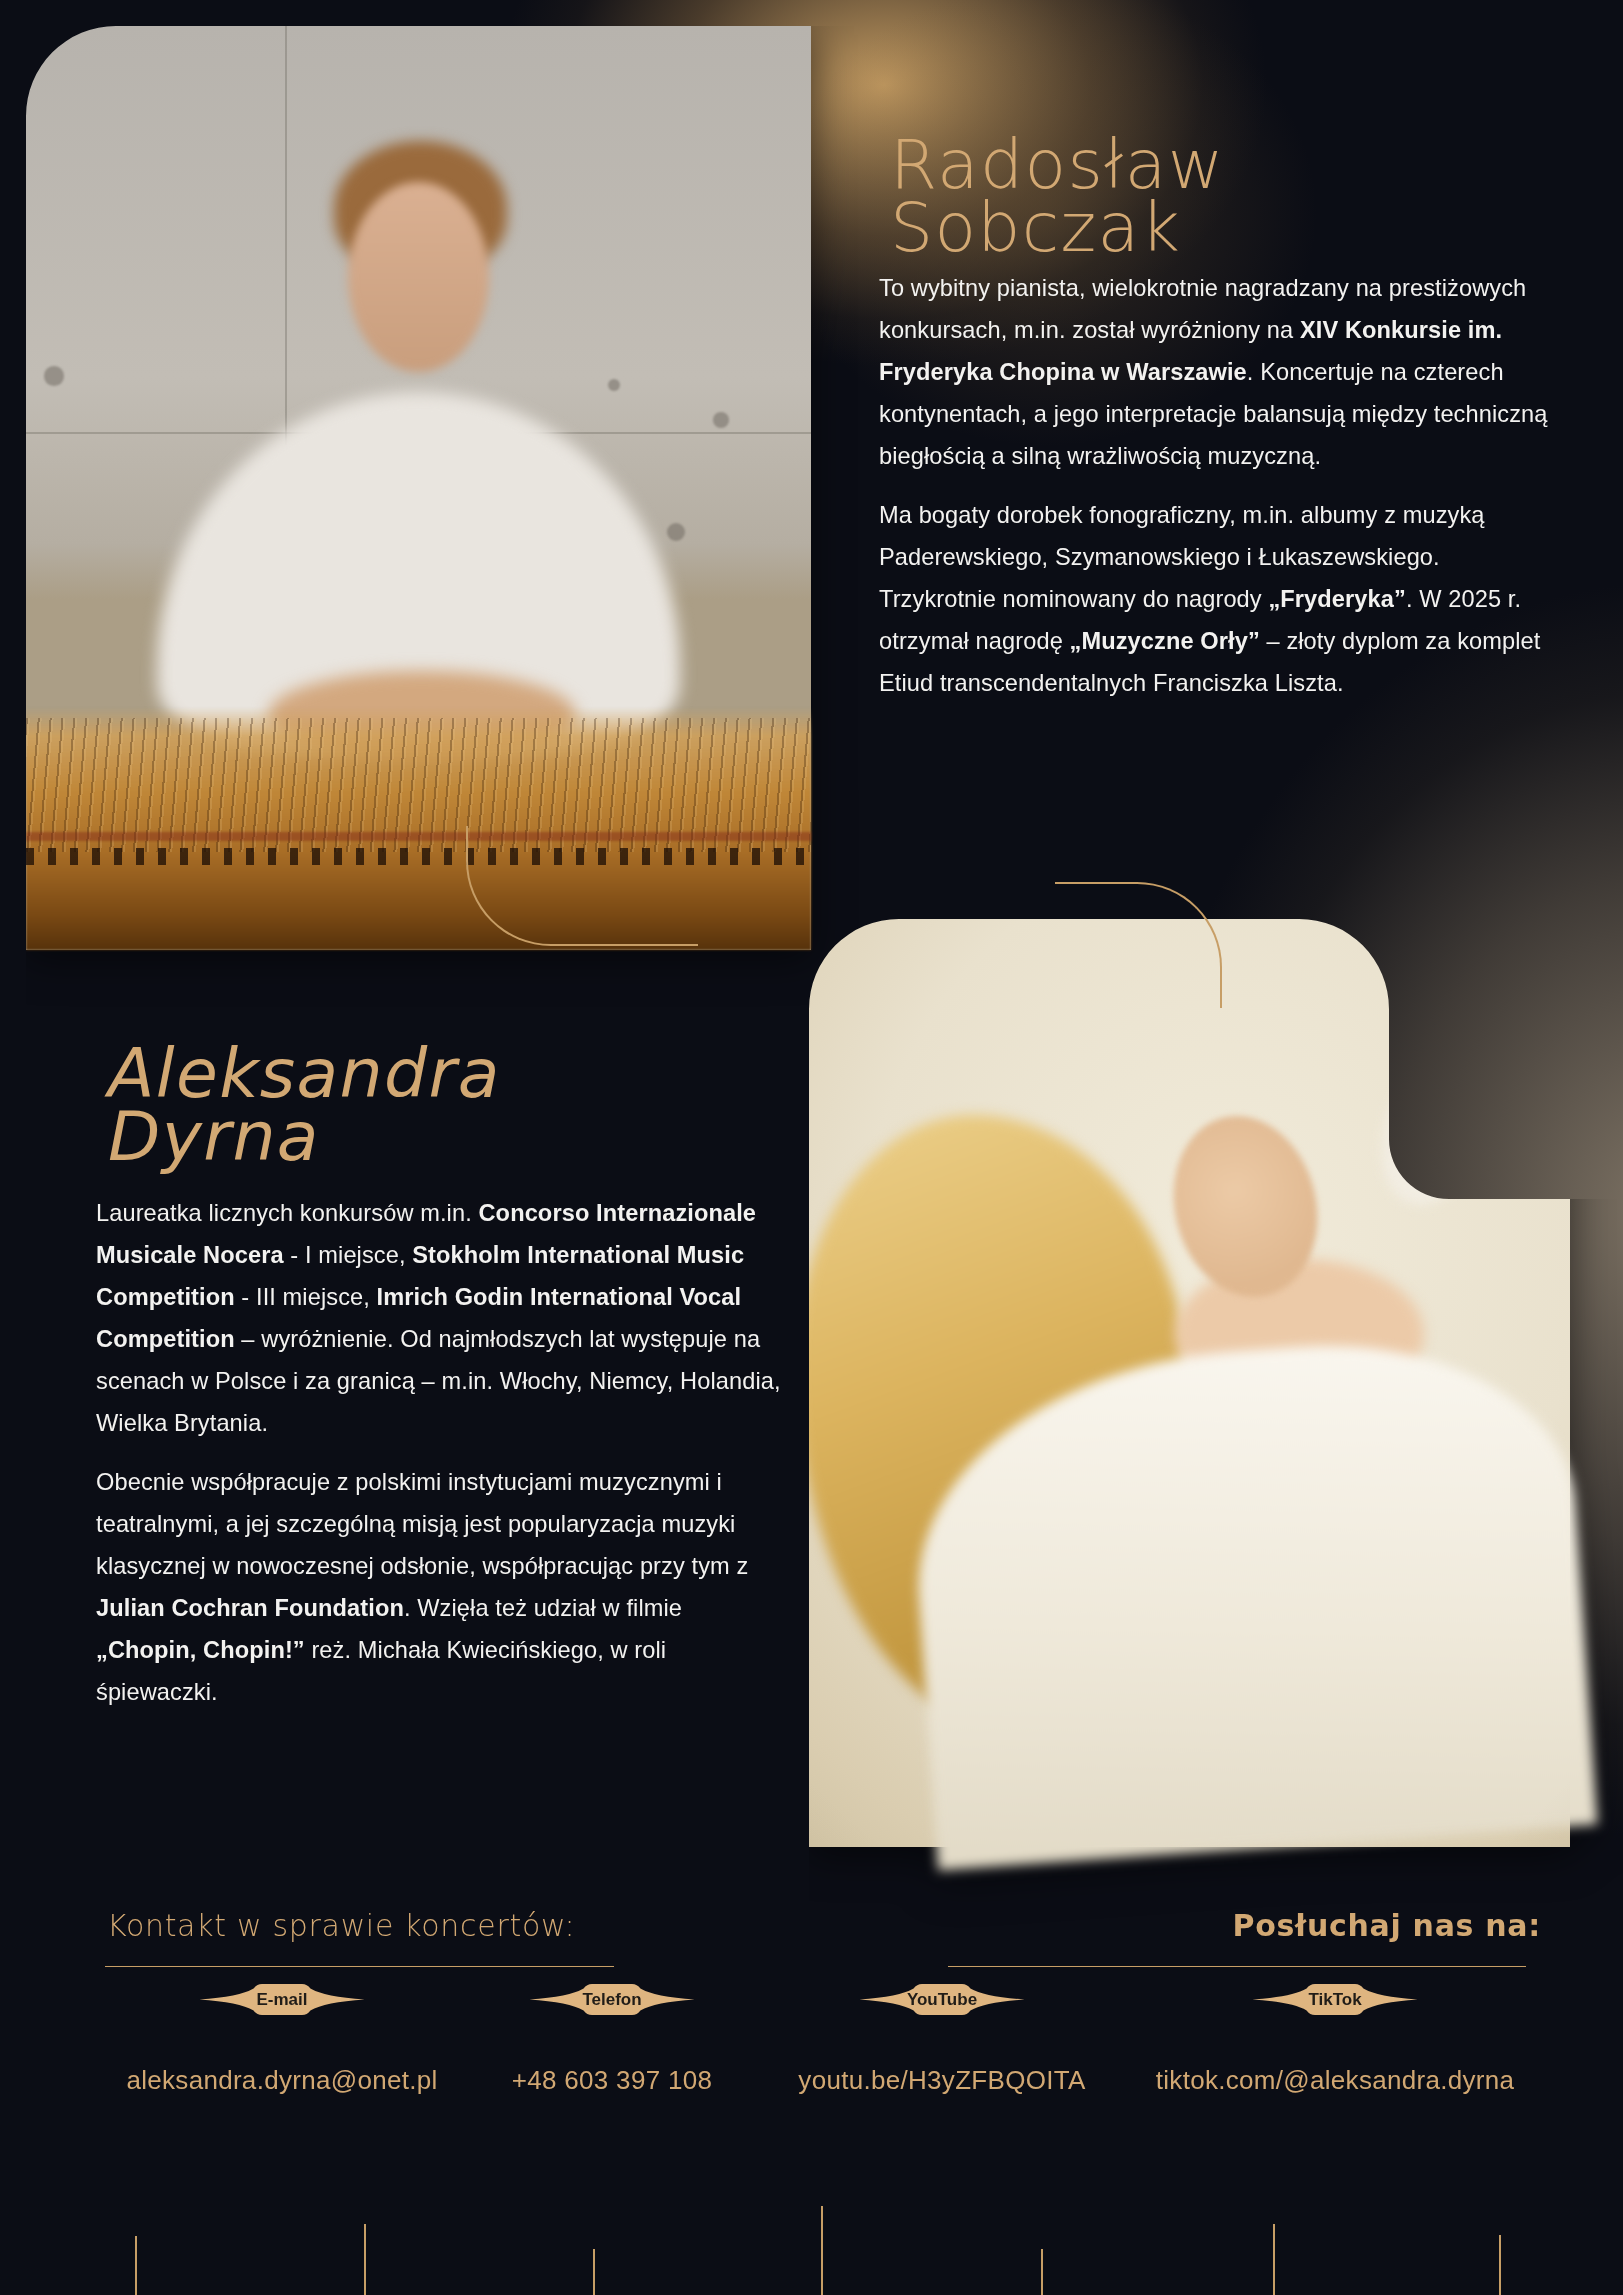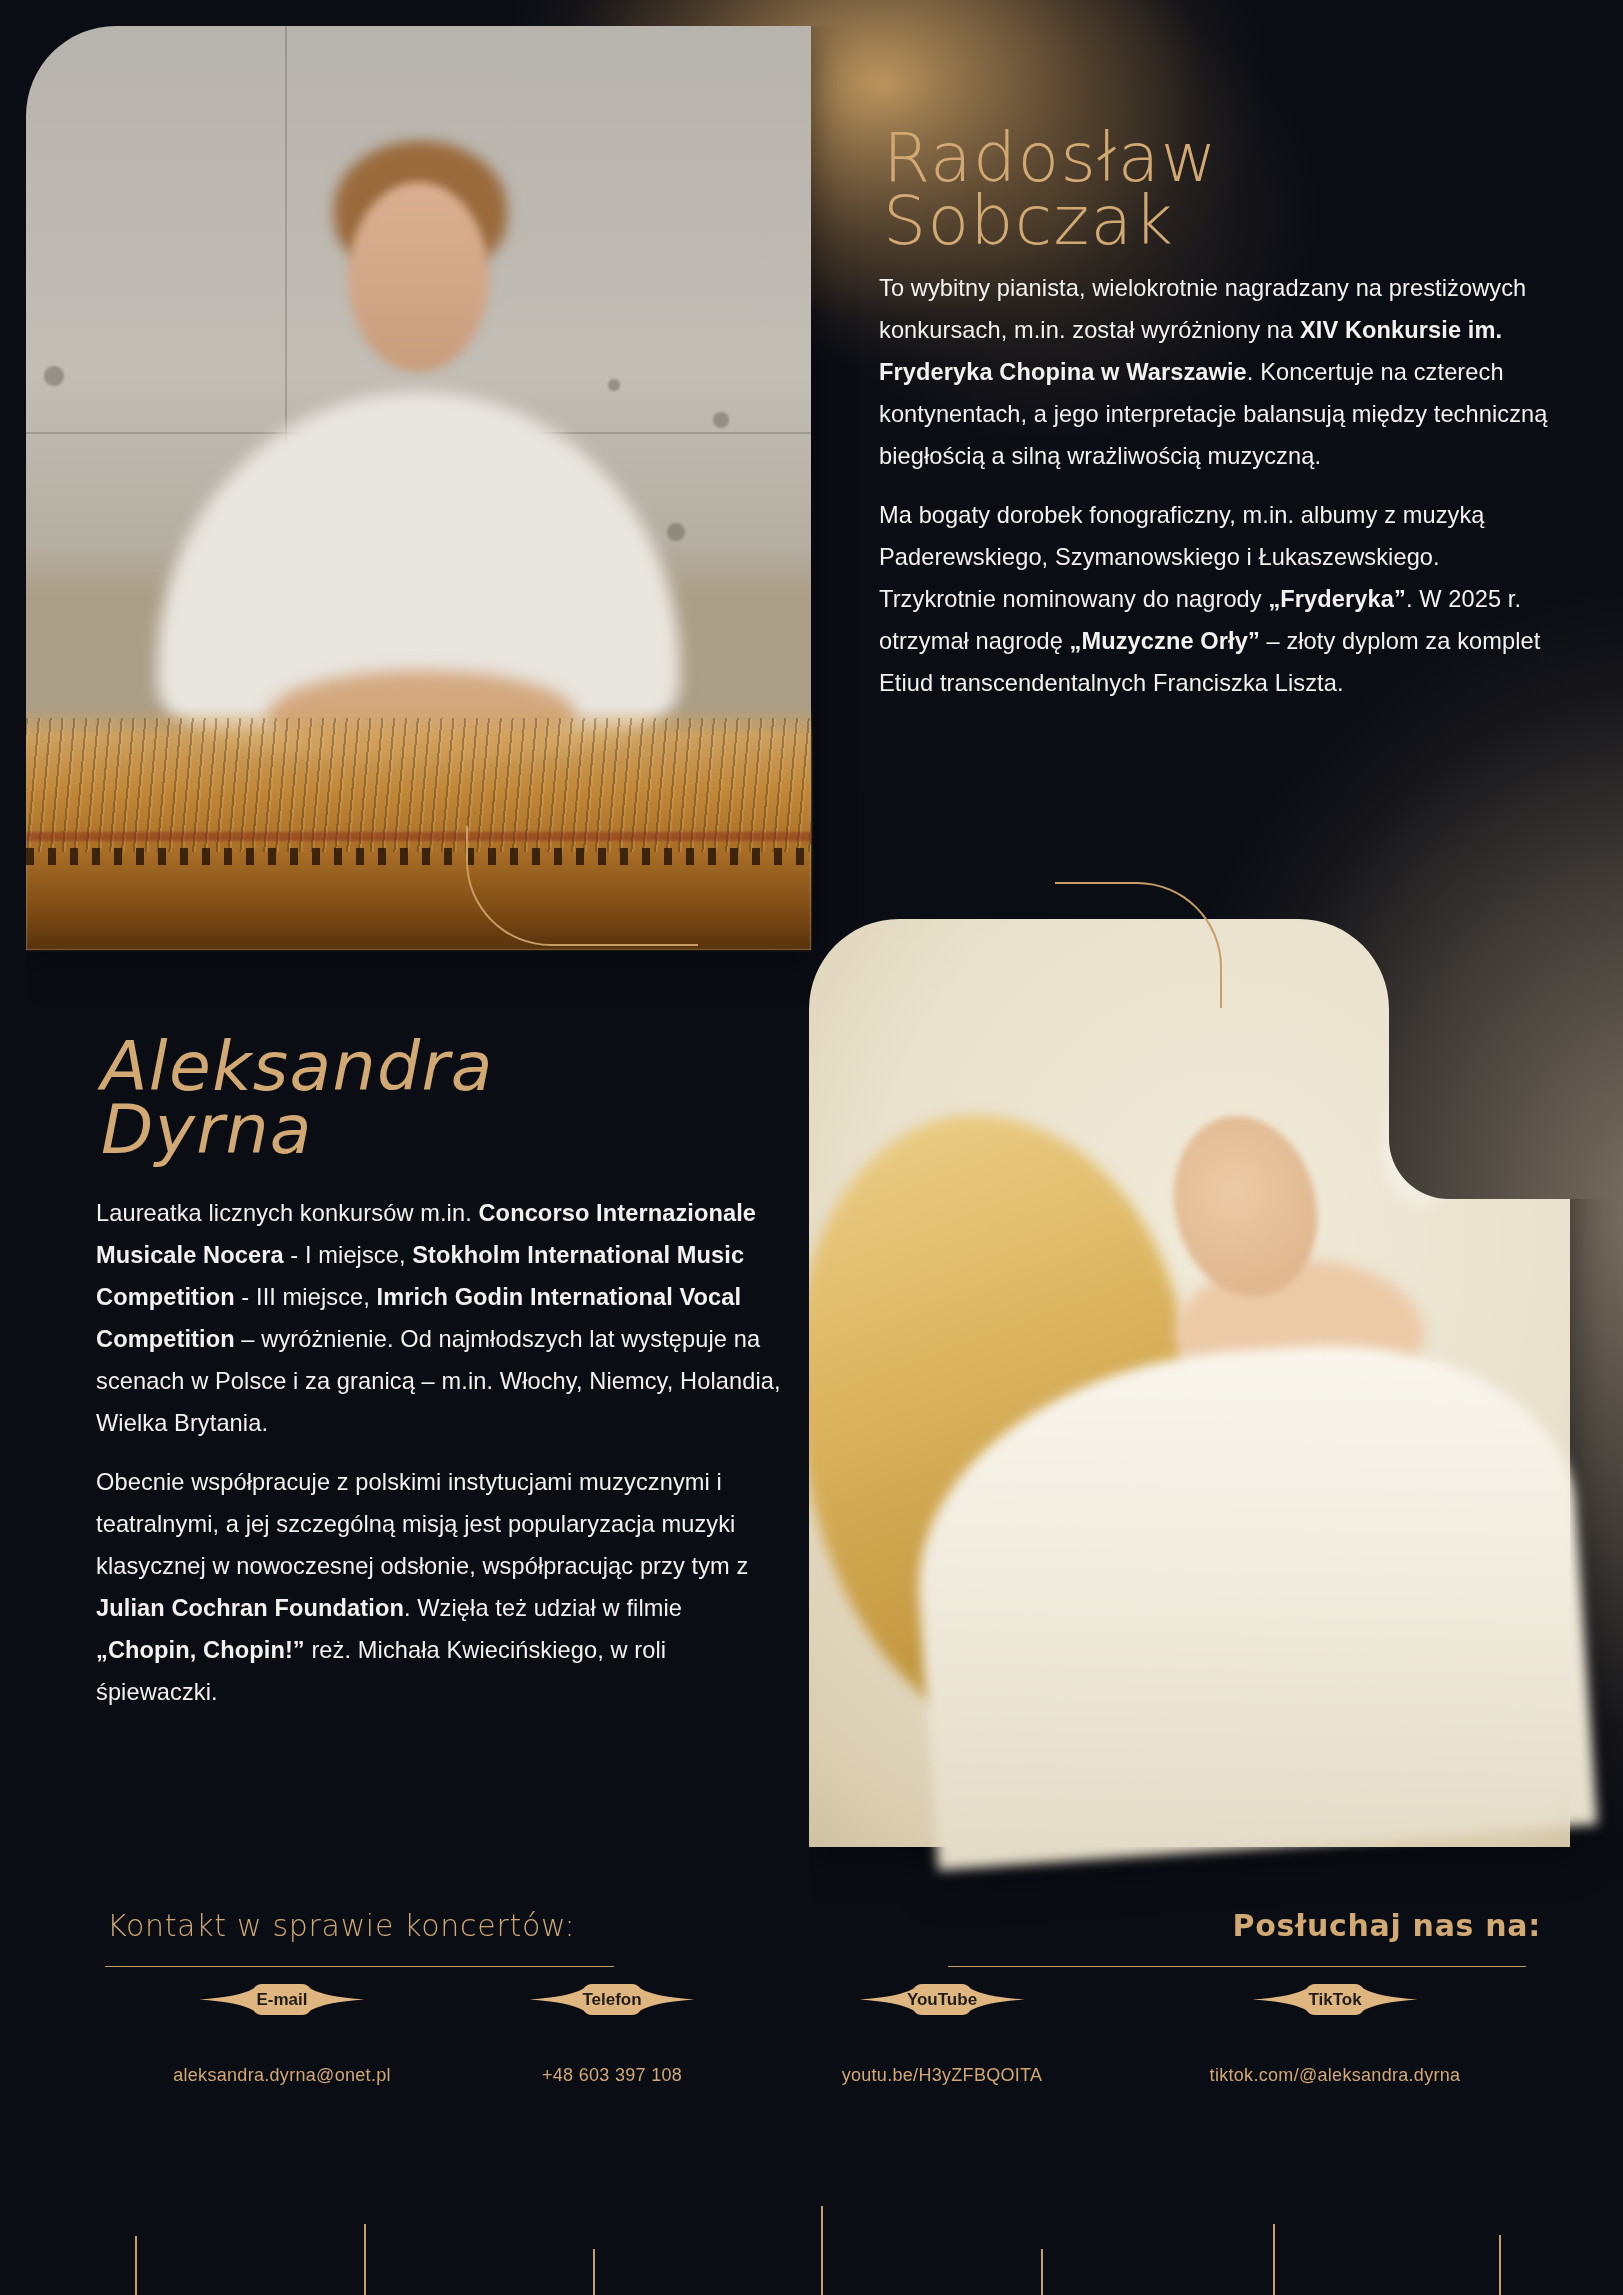--- a/index.html
+++ b/index.html
@@ -54,21 +54,21 @@
   
   .bracket{position:absolute;border:0 solid var(--line,#c79e66);}
   .bracket-left{left:466px;top:826px;width:230px;height:118px;border-left-width:2px;border-bottom-width:2px;border-bottom-left-radius:85px;}
   .bracket-right{left:1055px;top:882px;width:165px;height:124px;border-top-width:2px;border-right-width:2px;border-top-right-radius:85px;}
   .rule{position:absolute;height:1.3px;background:var(--line,#c79e66);}
   .rule-left{left:105px;top:1966px;width:509px;}
   .rule-right{left:948px;top:1966px;width:578px;}
   .tick{position:absolute;bottom:0;width:2px;background:var(--line,#c79e66);}
 
   
-  .artist-name{position:absolute;margin:4px;color:var(--gold,#d2a873);
+  .artist-name{position:absolute;margin:11px;color:var(--gold,#d2a873);
     font-family:"DejaVu Sans","Liberation Sans",sans-serif;
     font-weight:200;font-size:68px;line-height:63px;letter-spacing:1.3px;}
   .name-radoslaw{left:879px;top:122px;}
   .name-aleksandra{left:97px;top:1031px;font-style:italic;}
   .bio{position:absolute;color:var(--body-text,#f3f2f0);}
   .bio p{margin:0 0 17px;font-size:23.6px;line-height:42px;letter-spacing:0.1px;}
   .bio b{font-weight:700;}
   .bio-radoslaw-text{left:879px;top:267px;width:681px;}
   .bio-aleksandra-text{left:96px;top:1192px;width:688px;}
 
@@ -76,21 +76,21 @@
     font-family:"DejaVu Sans","Liberation Sans",sans-serif;
     font-weight:300;font-size:30px;letter-spacing:0.7px;}
   .contact-heading{left:107px;top:1908px;}
   .listen-heading{right:82px;top:1908px;text-align:right;font-weight:bold;}
 
   .badge{position:absolute;top:1984px;width:170px;height:31px;transform:translateX(-50%);}
   .badge svg{position:absolute;left:0;top:0;}
   .badge span{position:absolute;inset:0;display:flex;align-items:center;justify-content:center;
     font-size:17px;font-weight:700;color:var(--badge-text,#211d18);}
   .value{position:absolute;top:2065px;transform:translateX(-50%);white-space:nowrap;
-    color:var(--gold,#d2a873);font-size:18px;letter-spacing:0.3px;}
+    color:var(--gold,#d2a873);font-size:26px;letter-spacing:0.3px;}
 </style>
 </head>
 <body>
 
 <div class="page">
 
   <div class="glow glow-top-right"></div>
   <div class="glow glow-right"></div>
   <div class="glow glow-title"></div>
 

